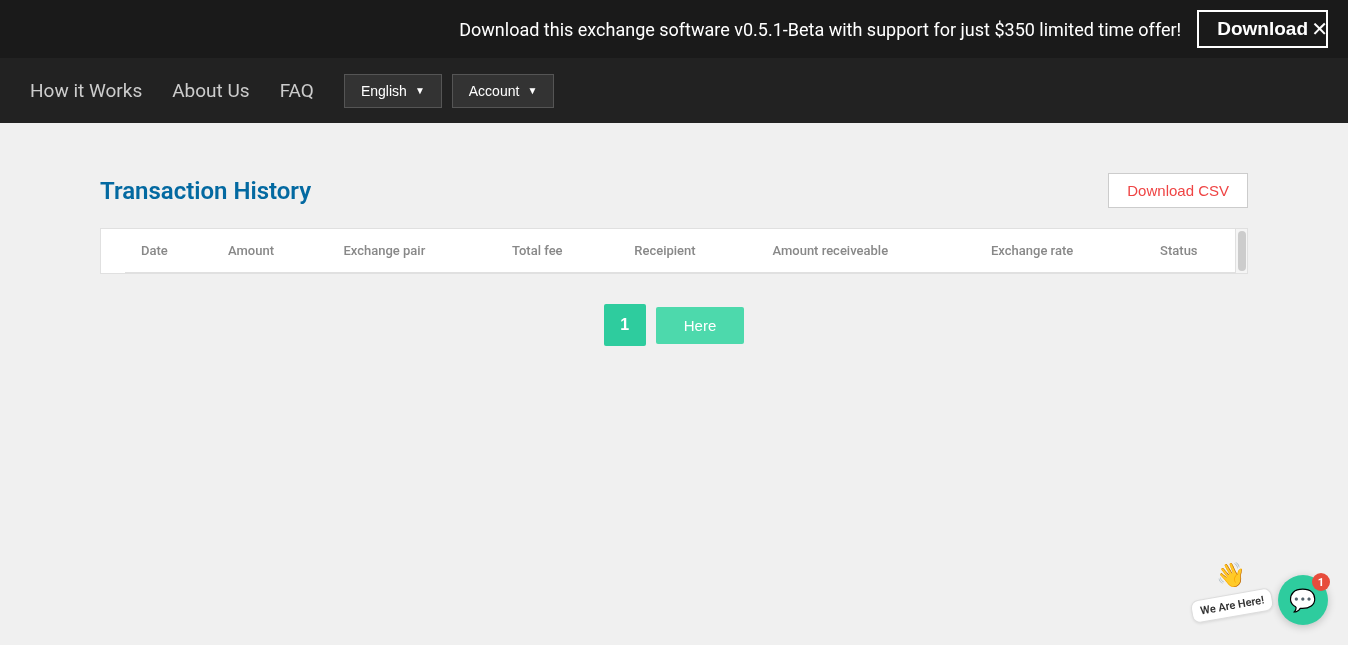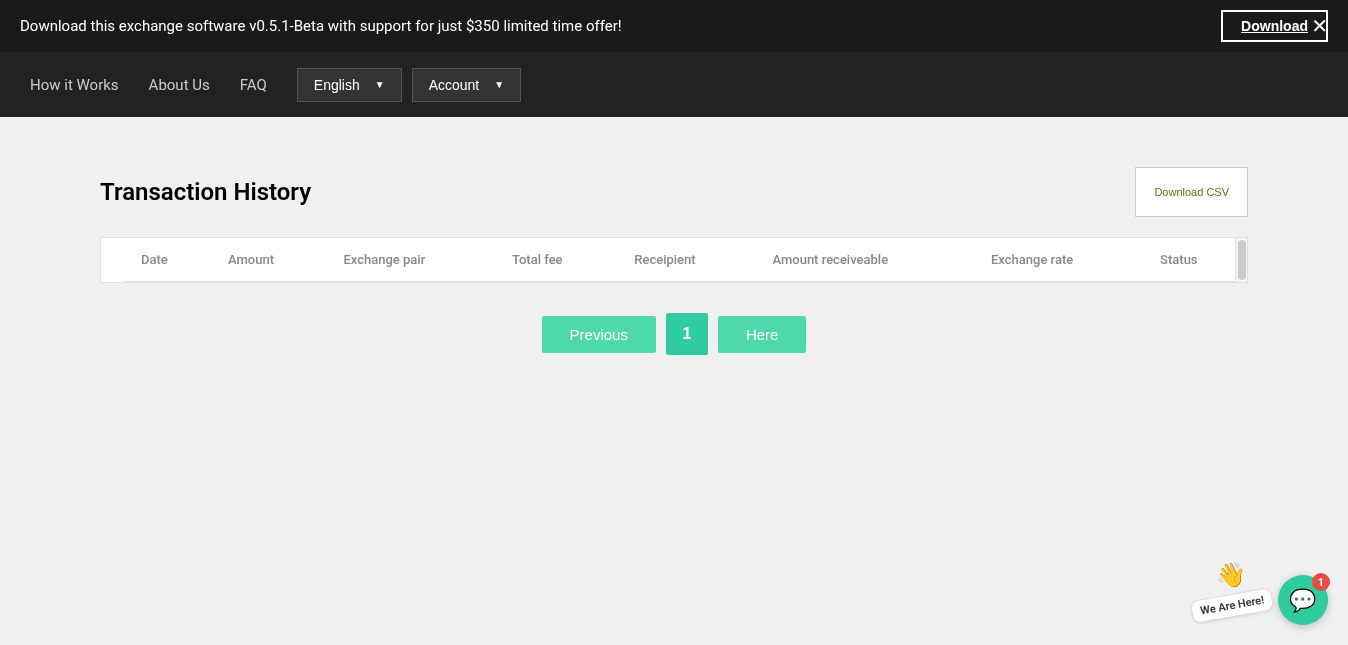--- a/index.html
+++ b/index.html
@@ -10,35 +10,34 @@
       background: #1a1a1a;
       color: #fff;
       display: flex;
       align-items: center;
       justify-content: center;
       padding: 10px 20px;
       position: relative;
       min-height: 50px;
     }
     .banner-text {
-      font-size: 15px;
-      text-align: left;
+      font-size: 18px;
+      text-align: right;
       flex: 1;
     }
     .banner-download-btn {
       background: transparent;
       color: #fff;
       border: 2px solid #fff;
       padding: 6px 18px;
-      font-size: 14px;
+      font-size: 19px;
       font-weight: 600;
       cursor: pointer;
       margin-left: 16px;
       white-space: nowrap;
-      text-decoration: underline;
     }
     .banner-close {
       position: absolute;
       right: 20px;
       top: 50%;
       transform: translateY(-50%);
       background: none;
       border: none;
       color: #fff;
       font-size: 20px;
@@ -73,58 +72,58 @@
     }
     .nav-links {
       display: flex;
       align-items: center;
       gap: 30px;
       margin-right: 20px;
     }
     .nav-link {
       color: #ccc;
       text-decoration: none;
-      font-size: 15px;
+      font-size: 19px;
       cursor: pointer;
     }
     .nav-btn {
       background: #333;
       color: #fff;
       border: 1px solid #555;
       padding: 8px 16px;
       font-size: 14px;
       cursor: pointer;
       display: flex;
       align-items: center;
-      gap: 15px;
+      gap: 8px;
       margin-left: 10px;
     }
     .nav-btn .caret { font-size: 10px; }
 
     
     .main-content {
       padding: 50px 100px 30px;
     }
     .section-header {
       display: flex;
       align-items: center;
       justify-content: space-between;
       margin-bottom: 20px;
     }
     .section-title {
       font-size: 24px;
       font-weight: 600;
-      color: #000000;
+      color: #0369a1;
     }
     .download-csv-btn {
       background: #fff;
       border: 1px solid #ccc;
-      padding: 18px 18px;
-      font-size: 11px;
-      color: #4d7c0f;
+      padding: 8px 18px;
+      font-size: 15px;
+      color: #ef4444;
       cursor: pointer;
     }
 
     
     .table-container {
       background: #fff;
       border: 1px solid #e0e0e0;
       overflow-x: auto;
       position: relative;
       padding-left: 24px;
@@ -295,21 +294,20 @@
       </thead>
       <tbody id="table-body">
         </tbody>
     </table>
     <div class="scrollbar-hint">
       <div class="scrollbar-thumb"></div>
     </div>
   </div>
 
   <div class="pagination">
-    <button class="page-btn">Previous</button>
     <button class="page-num">1</button>
     <button class="page-btn">Here</button>
   </div>
 </div>
 
 <div class="chat-widget">
   <div style="display:flex; flex-direction:column; align-items:center;">
     <span class="emoji-wave">👋</span>
     <div style="background:#fff; border:1px solid #ddd; border-radius:8px; padding:4px 8px; font-size:11px; transform:rotate(-10deg); margin-bottom:8px; box-shadow:0 1px 3px rgba(0,0,0,0.1); font-weight:600; color:#333;">We Are Here!</div>
   </div>

